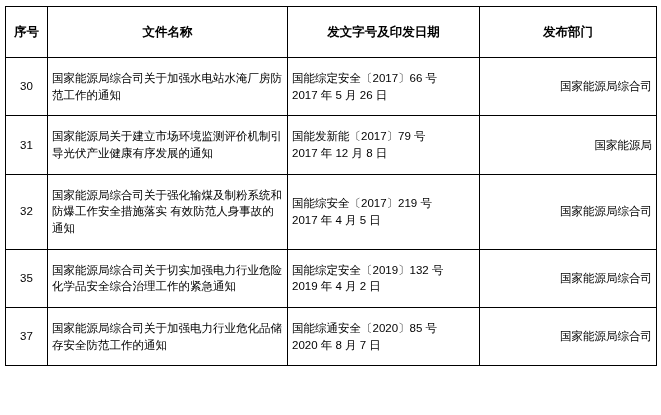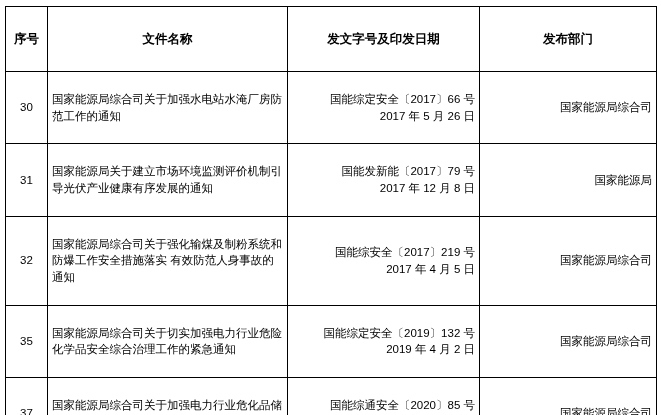--- a/index.html
+++ b/index.html
@@ -21,21 +21,21 @@
     padding: 6px 5px 0 5px;
   }
   table.doc-table {
     border-collapse: collapse;
     width: 651px;
     table-layout: fixed;
   }
   table.doc-table th,
   table.doc-table td {
     border: 1px solid #000000;
-    padding: 19px 4px;
+    padding: 12px 4px;
     vertical-align: middle;
     font-size: 11.5px;
     line-height: 1.45;
     color: #000;
   }
   table.doc-table th {
     text-align: center;
     font-weight: bold;
     font-size: 12.5px;
     height: 26px;
@@ -44,21 +44,21 @@
     text-align: center;
     width: 42px;
   }
   td.col-title {
     text-align: left;
     width: 238px;
     padding-left: 6px;
     padding-right: 6px;
   }
   td.col-docnum {
-    text-align: right;
+    text-align: left;
     width: 190px;
   }
   td.col-dept {
     text-align: right;
     width: 175px;
   }
   .docnum-line {
     display: block;
     white-space: nowrap;
   }

